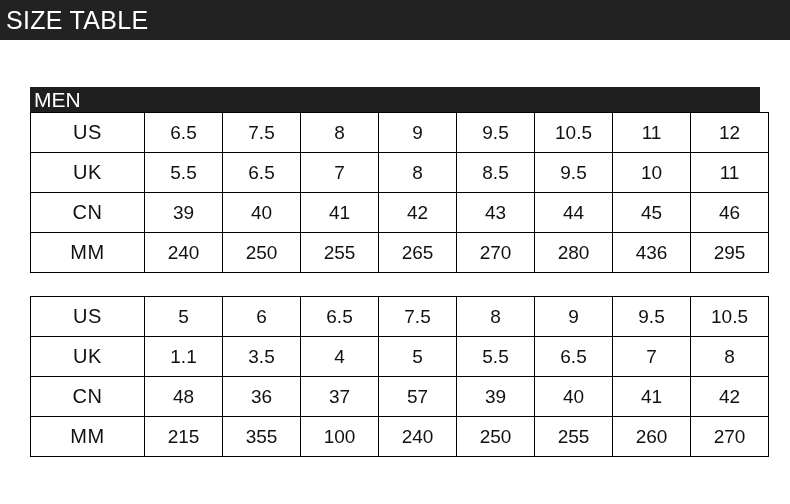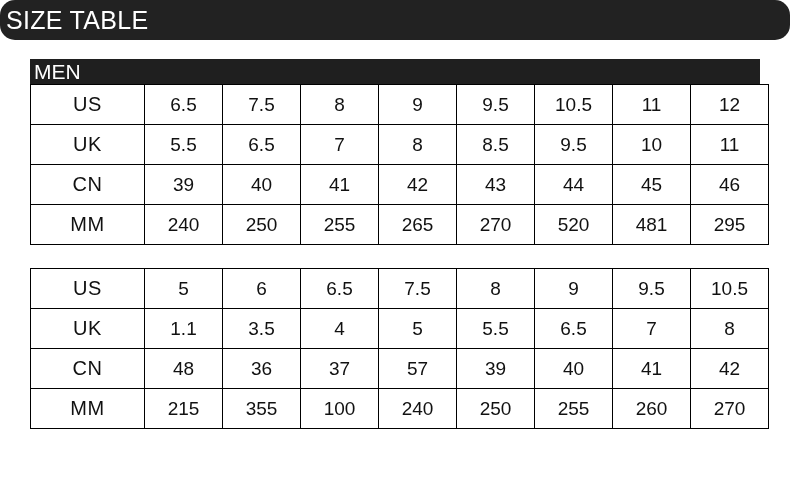--- a/index.html
+++ b/index.html
@@ -16,21 +16,20 @@
 
   
   .banner {
     width: 790px;
     height: 40px;
     background: #222222;
     display: flex;
     align-items: center;
     box-sizing: border-box;
     padding-left: 6px;
-    border-radius: 15px;
   }
   .banner-title {
     color: #ffffff;
     font-size: 25px;
     font-weight: 400;
     letter-spacing: 0.3px;
     line-height: 1;
     white-space: nowrap;
   }
 
@@ -46,20 +45,21 @@
   .block-spacer-top   { height: 19px; }
   .block-spacer-mid   { height: 23px; }
 
   .cat-header {
     background: #1f1f1f;
     height: 25px;
     display: flex;
     align-items: center;
     box-sizing: border-box;
     padding-left: 4px;
+    margin-top: 28px;
   }
   .cat-header-label {
     color: #ffffff;
     font-size: 21px;
     font-weight: 400;
     line-height: 1;
     white-space: nowrap;
   }
 
   table.size-table {
@@ -139,22 +139,22 @@
           <td class="data-cell">45</td>
           <td class="data-cell">46</td>
         </tr>
         <tr>
           <td class="row-label">MM</td>
           <td class="data-cell">240</td>
           <td class="data-cell">250</td>
           <td class="data-cell">255</td>
           <td class="data-cell">265</td>
           <td class="data-cell">270</td>
-          <td class="data-cell">520</td>
-          <td class="data-cell">481</td>
+          <td class="data-cell">280</td>
+          <td class="data-cell">436</td>
           <td class="data-cell">295</td>
         </tr>
       </tbody>
     </table>
   </div>
 
   <div class="block-spacer-mid"></div>
 
   <div class="table-block">
     <table class="size-table">

